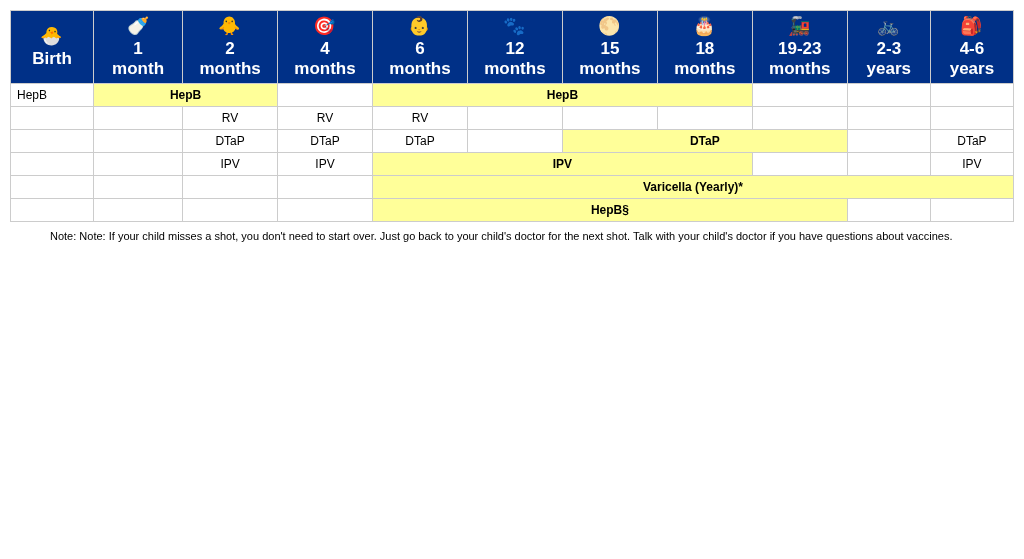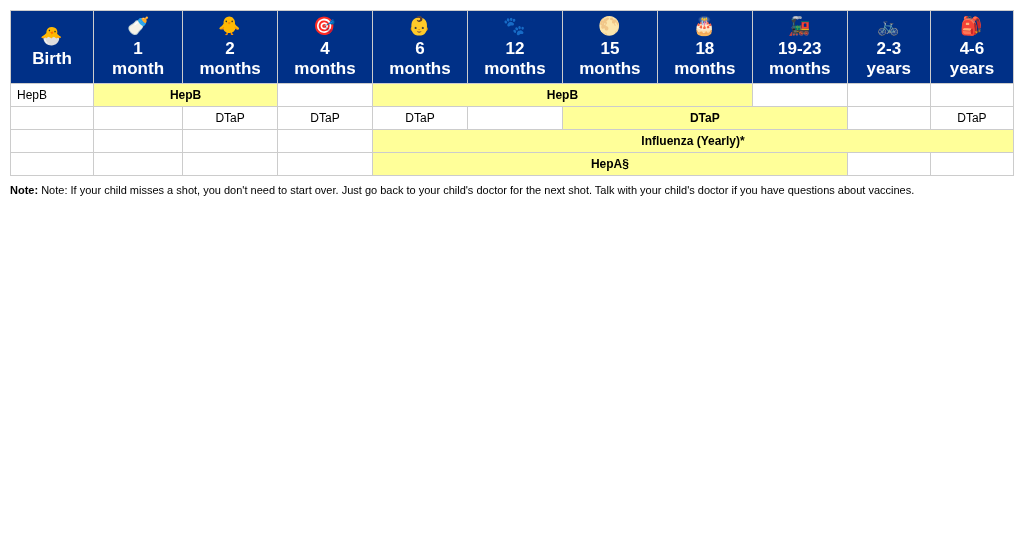--- a/index.html
+++ b/index.html
@@ -46,21 +46,22 @@
       background-color: #003087;
       color: #fff;
       text-align: center;
     }
     .note-section {
       margin-top: 8px;
       font-size: 11px;
       color: #000;
     }
     .note-section span.bold {
-      font-weight: bold;
+      font-weight: normal;
+      margin-left: 40px;
     }
     td.vaccine-name {
       text-align: left;
       padding-left: 6px;
       background: #fff;
       font-weight: normal;
     }
     td.empty {
       background: #fff;
     }
@@ -133,52 +134,75 @@
     <tr>
       <td class="vaccine-name">HepB</td>
       <td class="yellow-bar" colspan="2">HepB</td>
       <td class="empty"></td>
       <td class="yellow-bar" colspan="4">HepB</td>
       <td class="empty"></td>
       <td class="empty"></td>
       <td class="empty"></td>
     </tr>
 
+    <tr>
+      <td class="empty vaccine-name"></td>
+      <td class="empty"></td>
+      <td>RV</td>
+      <td>RV</td>
+      <td>RV</td>
+      <td class="empty"></td>
+      <td class="empty"></td>
+      <td class="empty"></td>
+      <td class="empty"></td>
+      <td class="empty"></td>
+      <td class="empty"></td>
+    </tr>
 
     <tr>
       <td class="empty vaccine-name"></td>
       <td class="empty"></td>
       <td>DTaP</td>
       <td>DTaP</td>
       <td>DTaP</td>
       <td class="empty"></td>
       <td class="yellow-bar" colspan="3">DTaP</td>
       <td class="empty"></td>
       <td>DTaP</td>
     </tr>
 
 
 
-
-    <tr>
-      <td class="empty vaccine-name"></td>
-      <td class="empty"></td>
-      <td class="empty"></td>
-      <td class="empty"></td>
-      <td class="yellow-bar" colspan="7">Influenza (Yearly)*</td>
-    </tr>
-
-
-
-    <tr>
-      <td class="empty vaccine-name"></td>
-      <td class="empty"></td>
-      <td class="empty"></td>
-      <td class="empty"></td>
-      <td class="yellow-bar" colspan="5">HepA§</td>
+    <tr>
+      <td class="empty vaccine-name"></td>
+      <td class="empty"></td>
+      <td>IPV</td>
+      <td>IPV</td>
+      <td class="yellow-bar" colspan="4">IPV</td>
+      <td class="empty"></td>
+      <td class="empty"></td>
+      <td>IPV</td>
+    </tr>
+
+    <tr>
+      <td class="empty vaccine-name"></td>
+      <td class="empty"></td>
+      <td class="empty"></td>
+      <td class="empty"></td>
+      <td class="yellow-bar" colspan="7">Varicella (Yearly)*</td>
+    </tr>
+
+
+
+    <tr>
+      <td class="empty vaccine-name"></td>
+      <td class="empty"></td>
+      <td class="empty"></td>
+      <td class="empty"></td>
+      <td class="yellow-bar" colspan="5">HepB§</td>
       <td class="empty"></td>
       <td class="empty"></td>
     </tr>
   </tbody>
 </table>
 
 <div class="note-section">
   <span class="bold">Note:</span>
   <span>Note: If your child misses a shot, you don't need to start over. Just go back to your child's doctor for the next shot. Talk with your child's doctor if you have questions about vaccines.</span>
 </div>

